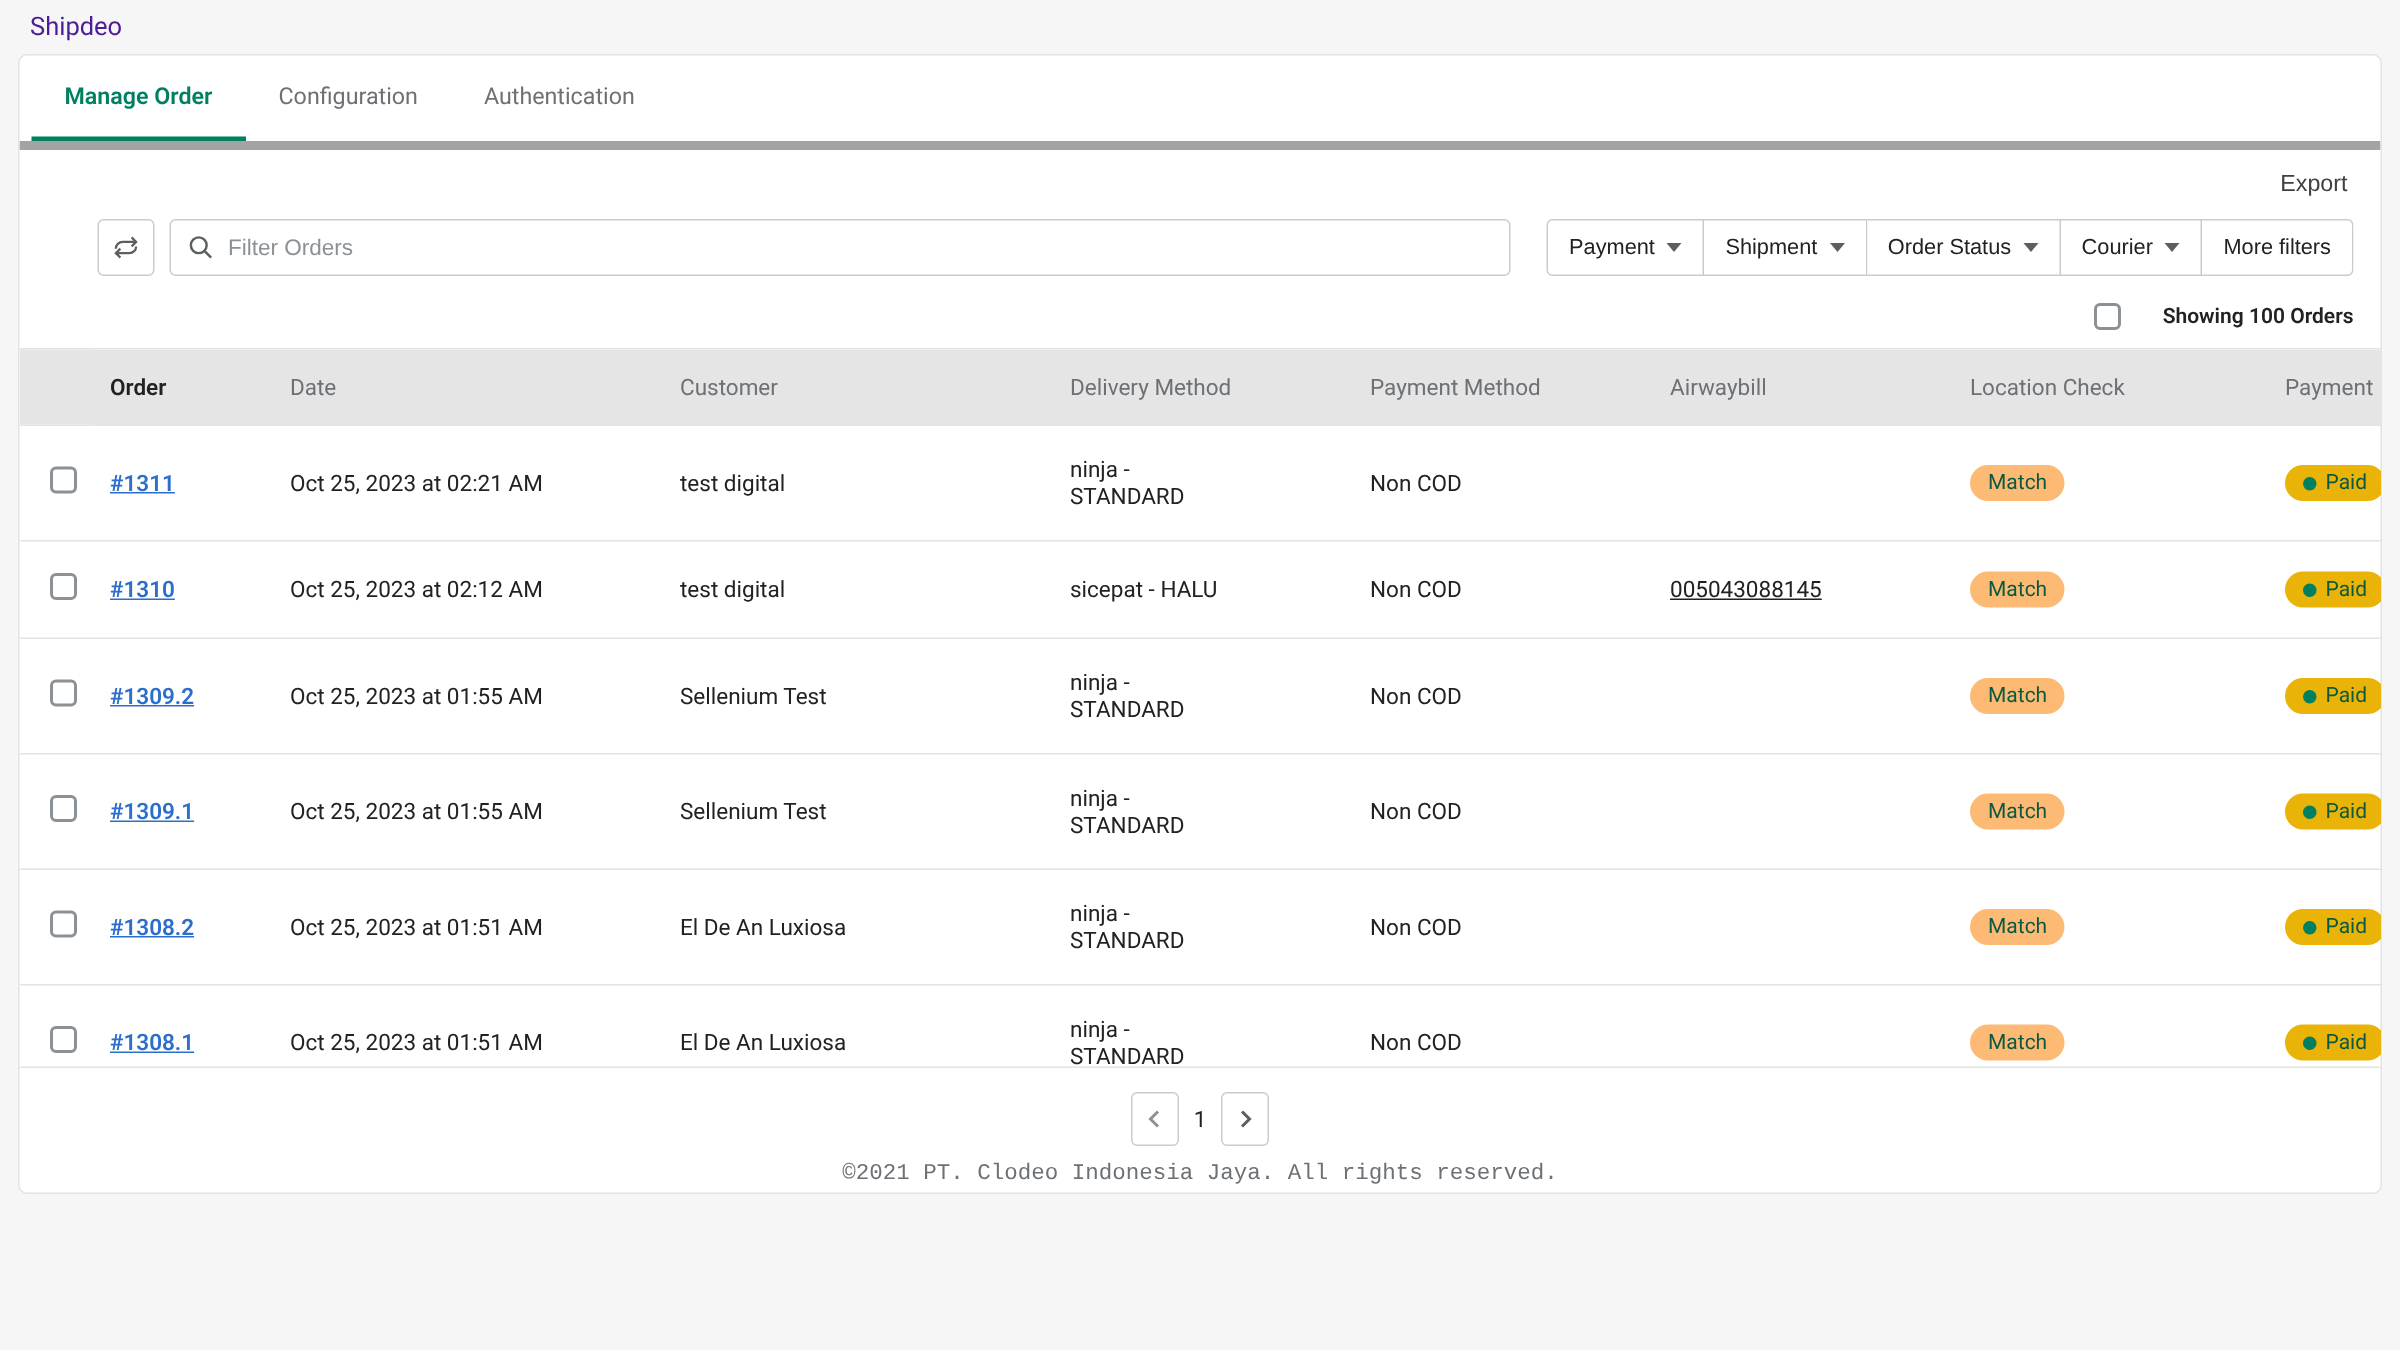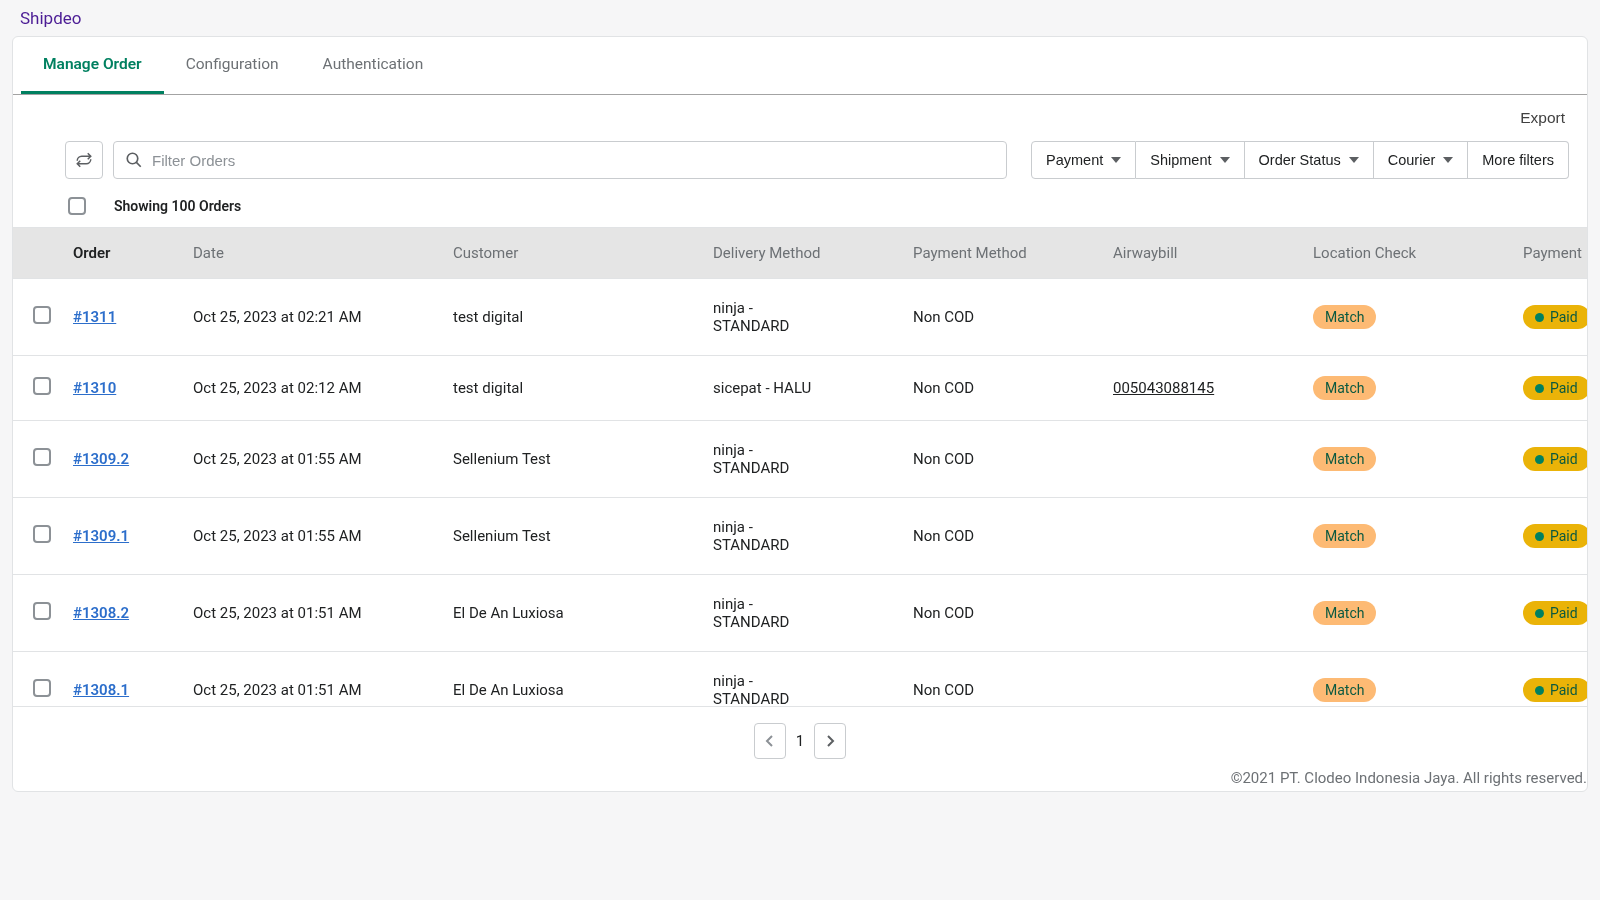--- a/index.html
+++ b/index.html
@@ -1,37 +1,37 @@
 <!DOCTYPE html>
 <html><head>
 <meta charset="utf-8">
 <style>
 * { box-sizing: border-box; margin: 0; padding: 0; }
 body { font-family: -apple-system, BlinkMacSystemFont, "Segoe UI", Roboto, Helvetica, Arial, sans-serif; background: #f6f6f7; color: #202223; overflow: hidden; width: 1600px; height: 900px; }
 .topbar { padding: 8px 20px; font-size: 17px; color: #4c1d95; background: #f6f6f7; }
 .card { margin: 0 12px; background: #fff; border: 1px solid #e1e3e5; border-radius: 6px; overflow: hidden; }
-.tabs { display: flex; border-bottom: 1px solid #a3a3a3; padding: 0 8px; }
+.tabs { display: flex; border-bottom: 6px solid #a3a3a3; padding: 0 8px; }
 .tab { padding: 18px 22px; font-size: 15.5px; color: #6d7175; cursor: pointer; border-bottom: 3px solid transparent; }
 .tab.active { color: #008060; font-weight: 600; border-bottom-color: #008060; }
 .export-row { display: flex; justify-content: flex-end; padding: 14px 22px 6px; }
 .export-link { color: #404040; font-size: 15.5px; background: none; border: none; cursor: pointer; }
 .controls-row { display: flex; gap: 10px; padding: 8px 18px 14px 52px; align-items: center; }
 .sync-btn { width: 38px; height: 38px; border: 1px solid #c9cccf; border-radius: 4px; background: #fff; display: flex; align-items: center; justify-content: center; cursor: pointer; }
 .search-wrap { flex: 1; position: relative; border-radius: 19px; }
 .search-icon { position: absolute; left: 12px; top: 50%; transform: translateY(-50%); color: #5c5f62; }
 .search-input { width: 100%; height: 38px; padding: 0 12px 0 38px; border: 1px solid #c9cccf; border-radius: 4px; font-size: 15px; outline: none; }
 .search-input::placeholder { color: #8c9196; }
 .dropdown-group { display: flex; margin-left: 14px; }
 .dropdown-btn { height: 38px; padding: 0 14px; border: 1px solid #c9cccf; background: #fff; display: flex; align-items: center; gap: 8px; cursor: pointer; font-size: 14.5px; font-weight: 500; color: #202223; }
 .dropdown-group .dropdown-btn:not(:first-child) { border-left: none; }
 .dropdown-group .dropdown-btn:first-child { border-radius: 4px 0 0 4px; }
 .dropdown-group .dropdown-btn:last-child { border-radius: 0 4px 4px 0; }
 .more-filters { border-radius: 0 4px 4px 0; }
 .caret { width: 0; height: 0; border-left: 5px solid transparent; border-right: 5px solid transparent; border-top: 6px solid #5c5f62; }
-.count-row { display: flex; align-items: center; padding: 4px 18px 12px 55px; gap: 28px; }
+.count-row { display: flex; align-items: center; padding: 4px 18px 12px 55px; gap: 28px; justify-content: flex-end; }
 .select-all { width: 18px; height: 18px; border: 2px solid #8c9196; border-radius: 4px; cursor: pointer; }
 .count-text { font-size: 14px; font-weight: 600; color: #202223; }
 .table-scroll { overflow-x: scroll; overflow-y: auto; height: 480px; border-top: 1px solid #e1e3e5; border-bottom: 1px solid #e1e3e5; position: relative; }
 .table-scroll::-webkit-scrollbar { height: 16px; width: 16px; }
 .table-scroll::-webkit-scrollbar-track { background: #e9e9e9; }
 .table-scroll::-webkit-scrollbar-thumb { background: #b8b8b8; border-radius: 2px; }
 .table-scroll::-webkit-scrollbar-button { display: block; width: 16px; height: 16px; background: #e9e9e9; }
 table { border-collapse: collapse; }
 thead th { text-align: left; padding: 16px 12px; font-size: 15px; font-weight: 400; color: #6d7175; background: #e5e5e5; position: sticky; top: 0; white-space: nowrap; }
 thead th.bold { font-weight: 600; color: #202223; }
@@ -40,21 +40,21 @@
 .checkbox { width: 18px; height: 18px; border: 2px solid #8c9196; border-radius: 4px; display: inline-block; cursor: pointer; }
 .order-link { color: #2c6ecb; font-weight: 600; text-decoration: underline; cursor: pointer; display: inline-block; min-width: 54px; }
 .awb-link { color: #202223; text-decoration: underline; cursor: pointer; }
 .badge { display: inline-flex; align-items: center; gap: 6px; padding: 4px 12px; border-radius: 14px; font-size: 14px; white-space: nowrap; }
 .badge-match { background: #fdba74; color: #0b5940; }
 .badge-paid { background: #eab308; color: #0b5940; }
 .badge-paid::before { content: ""; width: 9px; height: 9px; border-radius: 50%; background: #008060; }
 .pager-row { display: flex; justify-content: center; align-items: center; gap: 10px; padding: 16px 0 6px; }
 .pager-btn { width: 32px; height: 36px; border: 1px solid #c9cccf; background: #fff; display: flex; align-items: center; justify-content: center; cursor: pointer; border-radius: 4px; color: #6d7175; }
 .page-num { color: #202223; font-size: 15px; }
-.copyright { text-align: right; color: #6d7175; font-size: 15px; padding: 4px 0; }
+.copyright { text-align: center; color: #6d7175; font-size: 15px; padding: 4px 0; font-family: Liberation Mono, monospace; }
 </style>
 </head>
 <body>
 
 <div class="topbar">Shipdeo</div>
 
 <div class="card">
   <div class="tabs" id="tabs">
       <div class="tab active">Manage Order</div>
       <div class="tab">Configuration</div>

